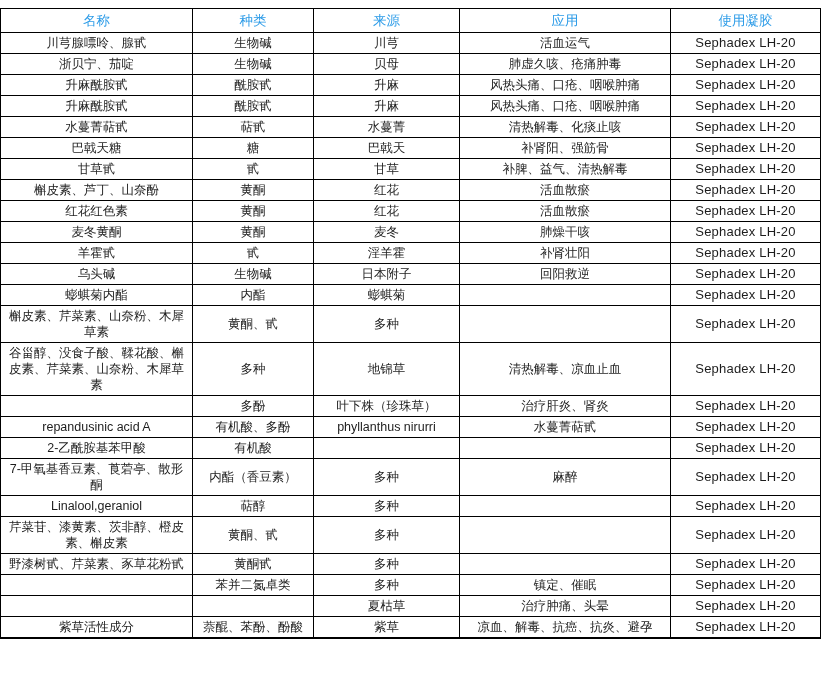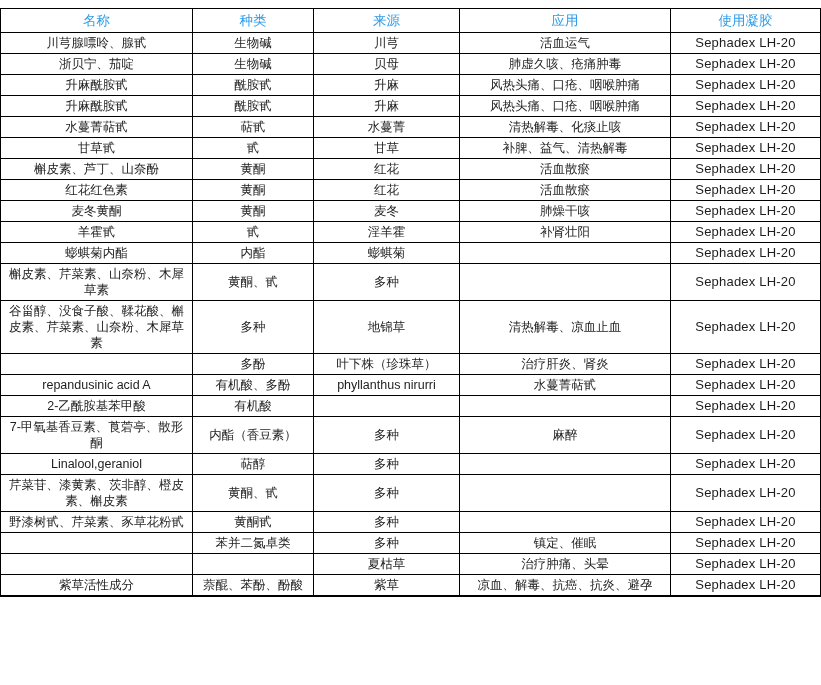--- a/index.html
+++ b/index.html
@@ -107,20 +107,27 @@
     <td class="cell-gel">Sephadex LH-20</td>
   </tr>
         <tr>
     <td class="cell-name">水蔓菁萜甙</td>
     <td class="cell-type">萜甙</td>
     <td class="cell-source">水蔓菁</td>
     <td class="cell-application">清热解毒、化痰止咳</td>
     <td class="cell-gel">Sephadex LH-20</td>
   </tr>
         <tr>
+    <td class="cell-name">巴戟天糖</td>
+    <td class="cell-type">糖</td>
+    <td class="cell-source">巴戟天</td>
+    <td class="cell-application">补肾阳、强筋骨</td>
+    <td class="cell-gel">Sephadex LH-20</td>
+  </tr>
+        <tr>
     <td class="cell-name">甘草甙</td>
     <td class="cell-type">甙</td>
     <td class="cell-source">甘草</td>
     <td class="cell-application">补脾、益气、清热解毒</td>
     <td class="cell-gel">Sephadex LH-20</td>
   </tr>
         <tr>
     <td class="cell-name">槲皮素、芦丁、山奈酚</td>
     <td class="cell-type">黄酮</td>
     <td class="cell-source">红花</td>
@@ -139,20 +146,27 @@
     <td class="cell-type">黄酮</td>
     <td class="cell-source">麦冬</td>
     <td class="cell-application">肺燥干咳</td>
     <td class="cell-gel">Sephadex LH-20</td>
   </tr>
         <tr>
     <td class="cell-name">羊霍甙</td>
     <td class="cell-type">甙</td>
     <td class="cell-source">淫羊霍</td>
     <td class="cell-application">补肾壮阳</td>
+    <td class="cell-gel">Sephadex LH-20</td>
+  </tr>
+        <tr>
+    <td class="cell-name">乌头碱</td>
+    <td class="cell-type">生物碱</td>
+    <td class="cell-source">日本附子</td>
+    <td class="cell-application">回阳救逆</td>
     <td class="cell-gel">Sephadex LH-20</td>
   </tr>
         <tr>
     <td class="cell-name">蟛蜞菊内酯</td>
     <td class="cell-type">内酯</td>
     <td class="cell-source">蟛蜞菊</td>
     <td class="cell-application"></td>
     <td class="cell-gel">Sephadex LH-20</td>
   </tr>
         <tr>

